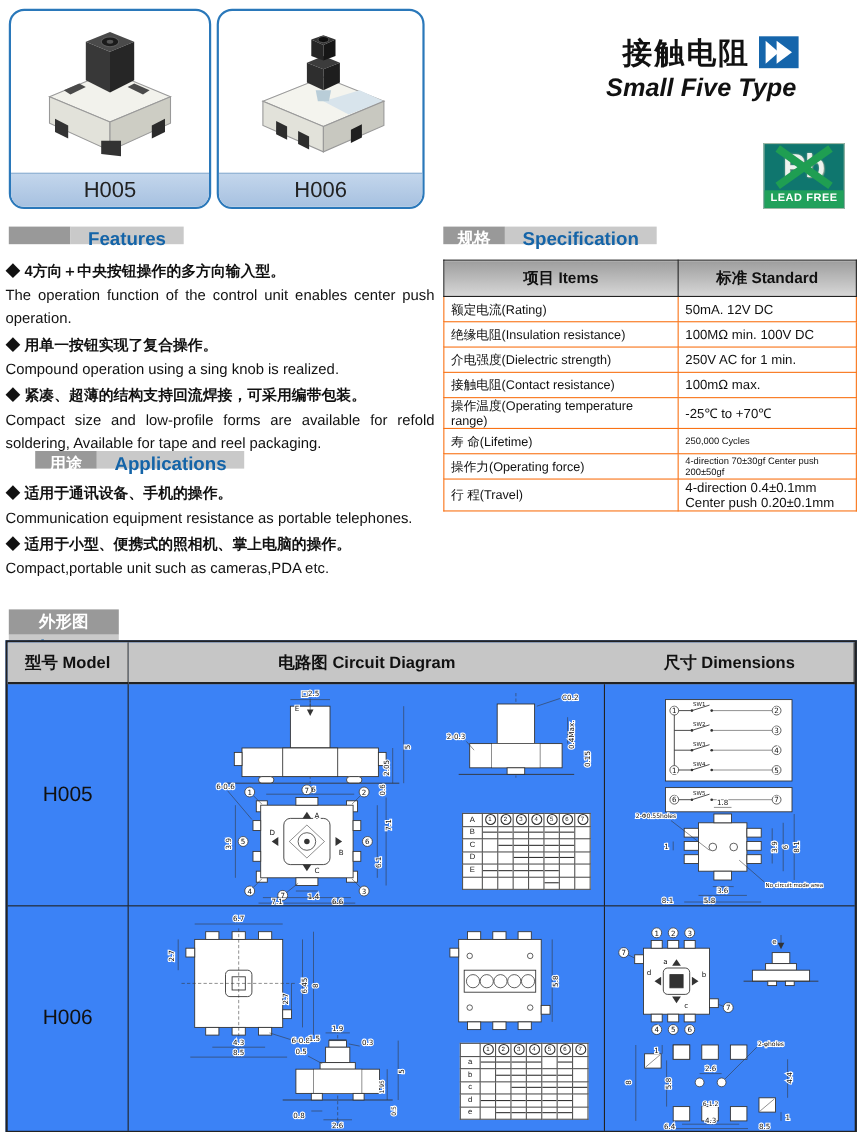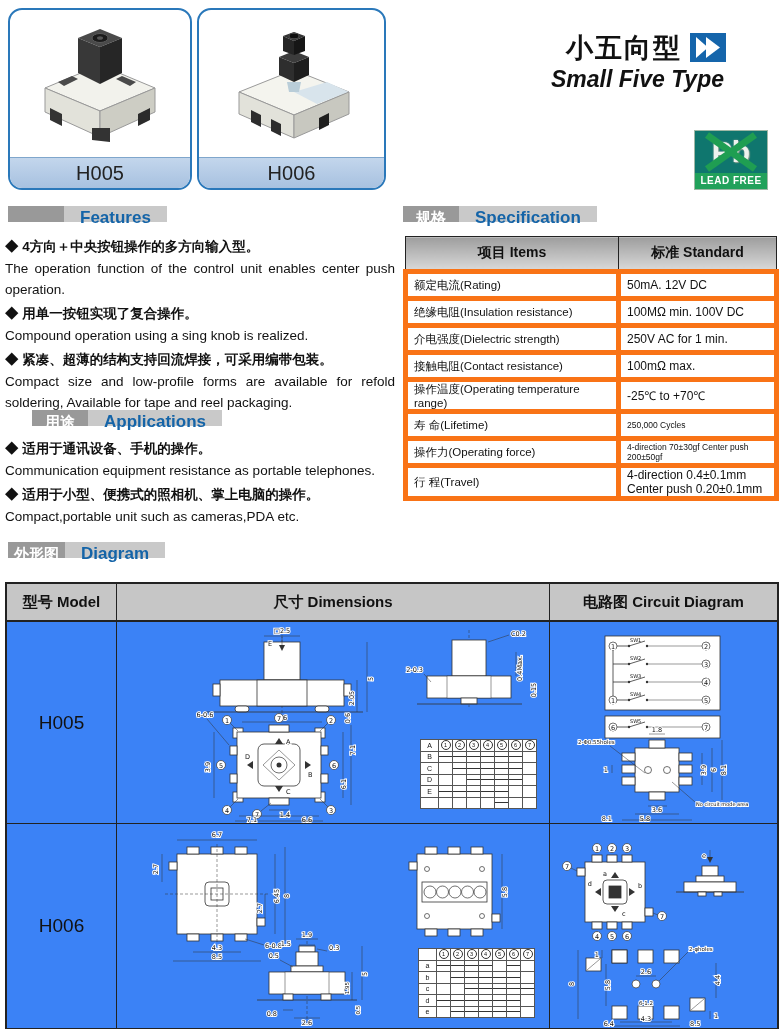--- a/index.html
+++ b/index.html
@@ -33,21 +33,21 @@
   .tag .en{background:#c9c9c9;color:#1464a8;font-weight:bold;font-size:17px;
            padding:0 16px;line-height:23px;}
 
   .cnline{font-weight:bold;font-size:13.5px;margin:0 0 3px 0;}
   .enline{font-size:13.5px;margin:0 0 4px 0;text-align:justify;line-height:1.55;}
 
   
   table.spec{position:absolute;border-collapse:collapse;width:376px;border-radius:21px;}
   table.spec th{background:linear-gradient(#9e9e9e,#d8d8d8);font-size:14px;font-weight:bold;
                 border:1px solid #222;height:30px;}
-  table.spec td{border:5px solid #f97316;height:22px;font-size:11.5px;padding:0 6px;background:#fff;}
+  table.spec td{border:1px solid #f97316;height:22px;font-size:11.5px;padding:0 6px;background:#fff;}
   table.spec td.std{font-size:12px;margin-top:44px;}
   table.spec tr:nth-child(7) td.std, table.spec tr:nth-child(8) td.std{font-size:8.5px;}
 
   
   .dgt{position:absolute;left:5px;top:582px;width:770px;height:444px;border:2px solid #222;
        display:grid;grid-template-columns:110px 433px 1fr;grid-template-rows:38px 202px 1fr;background:#3b82f6;}
   .dgt .hc{background:#c6c6c6;border-right:1.5px solid #222;border-bottom:2px solid #222;
            font-size:15px;font-weight:bold;display:flex;align-items:center;justify-content:center;}
   .dgt .cell{border-right:1.5px solid #222;border-bottom:1.5px solid #222;position:relative;overflow:hidden;}
   .dgt .last{border-right:none;}
@@ -115,21 +115,21 @@
       <polygon points="84,26 95,31 95,45 84,41" fill="#262626"></polygon>
       <polygon points="95,31 106,26 106,41 95,45" fill="#161616"></polygon>
       <ellipse cx="95" cy="26" rx="5" ry="2.8" fill="#0f0f0f" stroke="#4f4f4f" stroke-width="1"></ellipse>
       <polygon points="88,72 102,72 100,82 90,82" fill="#b9cdd8"></polygon>
     </svg>
     <div class="band">
       <span>H006</span>
     </div>
   </div>
 
-  <div class="title-cn" style="right:100px;top:30px;">小五向型</div>
+  <div class="title-cn" style="right:100px;top:30px;">接触电阻</div>
   <div class="arrow-ic" style="right:56px;top:33px;">
     <svg width="36" height="29" viewBox="0 0 36 29">
       <polygon points="6,4 18,14.5 6,25" fill="#fff"></polygon>
       <polygon points="16,4 30,14.5 16,25" fill="#fff"></polygon>
     </svg>
   </div>
   <div class="title-en" style="right:58px;top:66px;">Small Five Type</div>
 
   <div class="lf" style="left:694px;top:130px;">
     <div class="pb">Pb</div>
@@ -202,29 +202,29 @@
           <td>操作力(Operating force)</td>
           <td class="std">4-direction 70±30gf  Center push 200±50gf</td>
         </tr>
     <tr>
           <td>行 程(Travel)</td>
           <td class="std">4-direction 0.4±0.1mm  Center push 0.20±0.1mm</td>
         </tr>
   </tbody>
     </table>
 
-  <div class="tag" style="left:8px;top:542px;">
+  <div class="tag" style="left:8px;top:554px;flex-direction:column;">
     <div class="cn">外形图</div>
     <div class="en">Diagram</div>
   </div>
 
   <div class="dgt">
     <div class="hc">型号 Model</div>
+    <div class="hc last">电路图 Circuit Diagram</div>
     <div class="hc">尺寸 Dimensions</div>
-    <div class="hc last">电路图 Circuit Diagram</div>
 
     <div class="cell model">H005</div>
     <div class="cell">
       <svg class="tech" width="433" height="201" viewBox="0 0 433 201">
 
         <line class="dash" x1="165" y1="8" x2="165" y2="96"></line>
         <rect x="147" y="20" width="36" height="38"></rect>
         <rect x="103" y="58" width="124" height="26"></rect>
         <rect x="140" y="58" width="50" height="26"></rect>
         <rect x="96" y="62" width="7" height="12"></rect>

